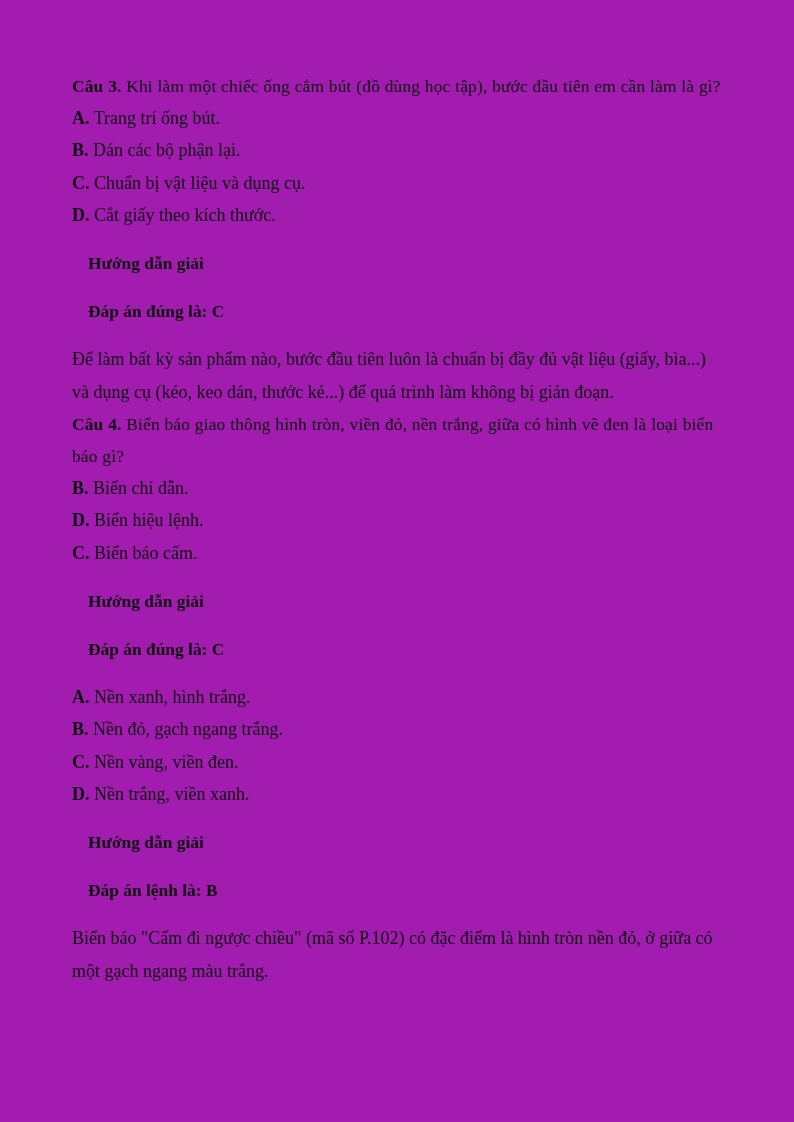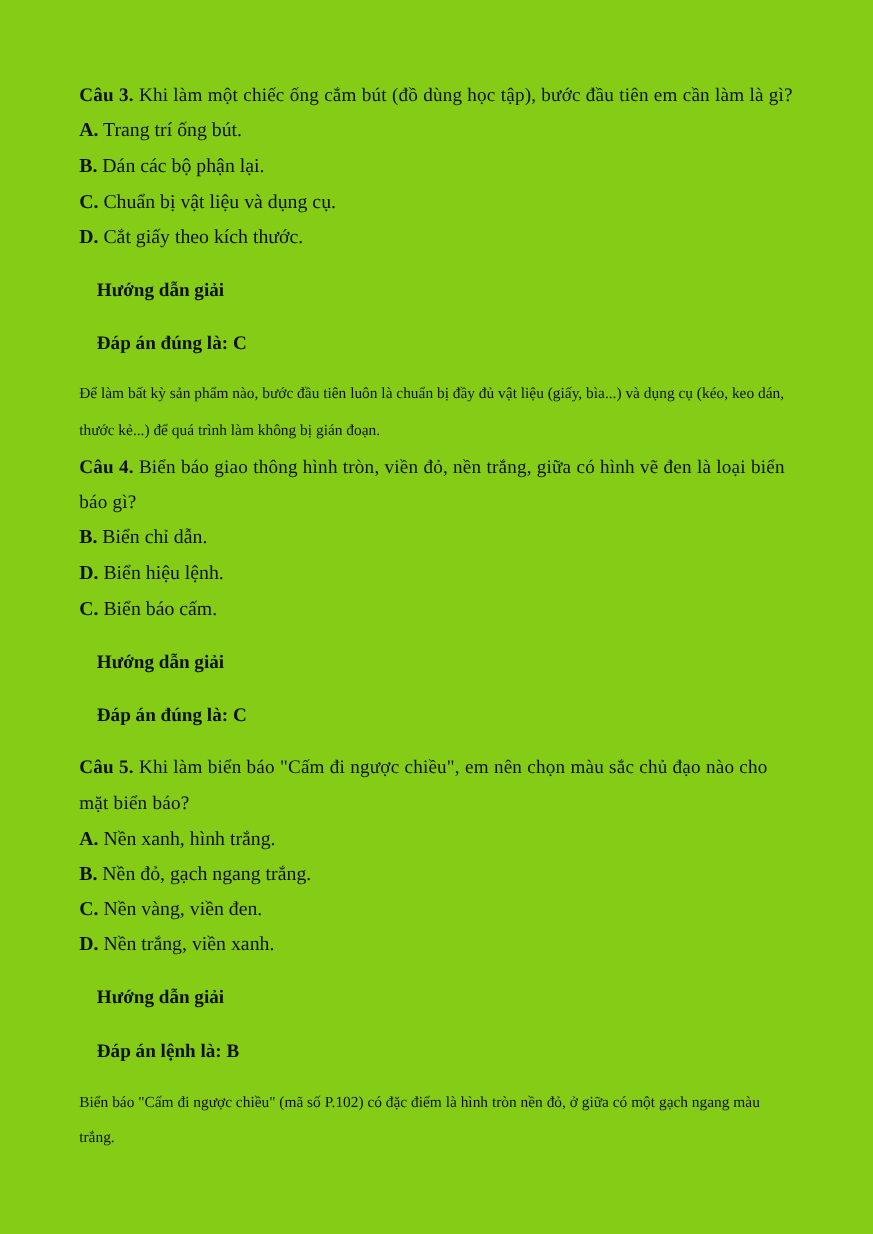--- a/index.html
+++ b/index.html
@@ -13,21 +13,21 @@
     height: 1122px;
     overflow: hidden;
     font-family: "Liberation Serif", "DejaVu Serif", serif;
     color: #101010;
     -webkit-font-smoothing: antialiased;
   }
   .page {
     position: relative;
     width: 794px;
     height: 1122px;
-    background: #84cc16;
+    background: #a21caf;
     box-sizing: border-box;
     padding: 70px 72px 60px 72px;
   }
   .content {
     width: 650px;
   }
   .line {
     font-size: 17.4px;
     line-height: 32.2px;
     text-align: left;
@@ -47,21 +47,21 @@
     font-size: 17.4px;
     line-height: 32.2px;
     margin: 16px;
   }
   .opt {
     font-size: 18px;
     line-height: 32.2px;
     margin: 0;
   }
   .para {
-    font-size: 14px;
+    font-size: 18px;
     line-height: 32.2px;
     margin: 0;
     text-align: left;
   }
   .block {
     margin: 0;
   }
 </style>
 </head>
 <body>
@@ -87,21 +87,20 @@
 
       <p class="opt"><span class="lbl">B.</span> <span>Biển chỉ dẫn.</span></p>
       <p class="opt"><span class="lbl">D.</span> <span>Biển hiệu lệnh.</span></p>
       <p class="opt"><span class="lbl">C.</span> <span>Biển báo cấm.</span></p>
 
       <p class="bold-line">Hướng dẫn giải</p>
       <p class="bold-line">Đáp án đúng là: C</p>
     </div>
 
     <div class="block">
-      <p class="line q-line"><span class="lbl">Câu 5.</span> <span>Khi làm biển báo "Cấm đi ngược chiều", em nên chọn màu sắc chủ đạo nào cho mặt biển báo?</span></p>
 
       <p class="opt"><span class="lbl">A.</span> <span>Nền xanh, hình trắng.</span></p>
       <p class="opt"><span class="lbl">B.</span> <span>Nền đỏ, gạch ngang trắng.</span></p>
       <p class="opt"><span class="lbl">C.</span> <span>Nền vàng, viền đen.</span></p>
       <p class="opt"><span class="lbl">D.</span> <span>Nền trắng, viền xanh.</span></p>
 
       <p class="bold-line">Hướng dẫn giải</p>
       <p class="bold-line">Đáp án lệnh là: B</p>
       <p class="para">Biển báo "Cấm đi ngược chiều" (mã số P.102) có đặc điểm là hình tròn nền đỏ, ở giữa có một gạch ngang màu trắng.</p>
     </div>

